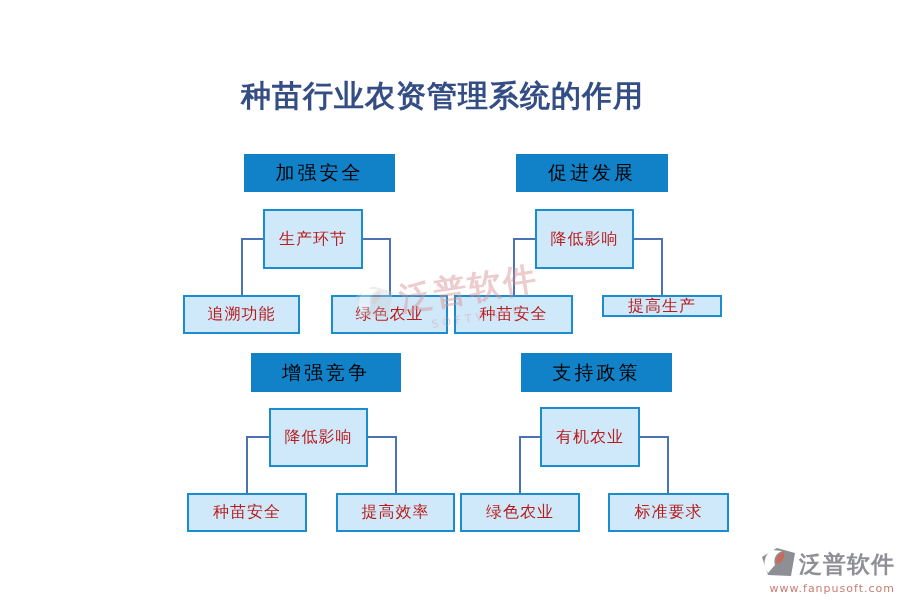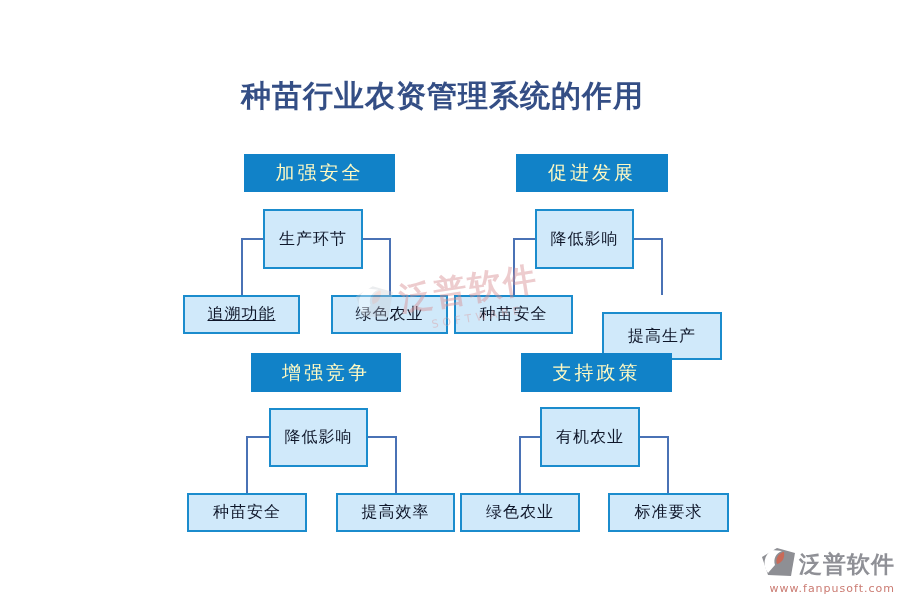--- a/index.html
+++ b/index.html
@@ -9,39 +9,39 @@
     font-family:"DejaVu Sans","Liberation Sans",sans-serif; overflow:hidden;
   }
   
   .page-title {
     position:absolute; left:0; top:76px; width:885px; text-align:center;
     font-family:"DejaVu Serif","Liberation Serif",serif;
     font-size:30px; font-weight:600; color:#344e85; letter-spacing:1px;
   }
   
   .hdr {
-    position:absolute; background:#1182c8; color:#fef9c3;
+    position:absolute; background:#1182c8; color:#000000;
     display:flex; align-items:center; justify-content:center;
     font-size:19px; letter-spacing:3px;
   }
   .mid, .leaf {
-    position:absolute; background:#d0e9fa; border:2px solid #1b8ccd; color:#0f172a;
+    position:absolute; background:#d0e9fa; border:2px solid #1b8ccd; color:#b91c1c;
     display:flex; align-items:center; justify-content:center;
     font-size:16px; letter-spacing:1px;
   }
   
   .t1h  { left:244px; top:154px; width:151px; height:38px; }
   .t1m  { left:263px; top:209px; width:100px; height:60px; }
-  .t1c1 { left:183px; top:295px; width:117px; height:39px;text-decoration:underline; }
+  .t1c1 { left:183px; top:295px; width:117px; height:39px; }
   .t1c2 { left:331px; top:295px; width:117px; height:39px; }
   
   .t2h  { left:516px; top:154px; width:152px; height:38px; }
   .t2m  { left:535px; top:209px; width:99px;  height:60px; }
   .t2c1 { left:454px; top:295px; width:119px; height:39px; }
-  .t2c2 { left:602px; top:312px; width:120px; height:48px; }
+  .t2c2 { left:602px; top:295px; width:120px; height:22px; }
   
   .t3h  { left:251px; top:353px; width:150px; height:39px; }
   .t3m  { left:269px; top:408px; width:99px;  height:59px; }
   .t3c1 { left:187px; top:493px; width:120px; height:39px; }
   .t3c2 { left:336px; top:493px; width:119px; height:39px; }
   
   .t4h  { left:521px; top:353px; width:151px; height:39px; }
   .t4m  { left:540px; top:407px; width:100px; height:60px; }
   .t4c1 { left:460px; top:493px; width:120px; height:39px; }
   .t4c2 { left:608px; top:493px; width:121px; height:39px; }

